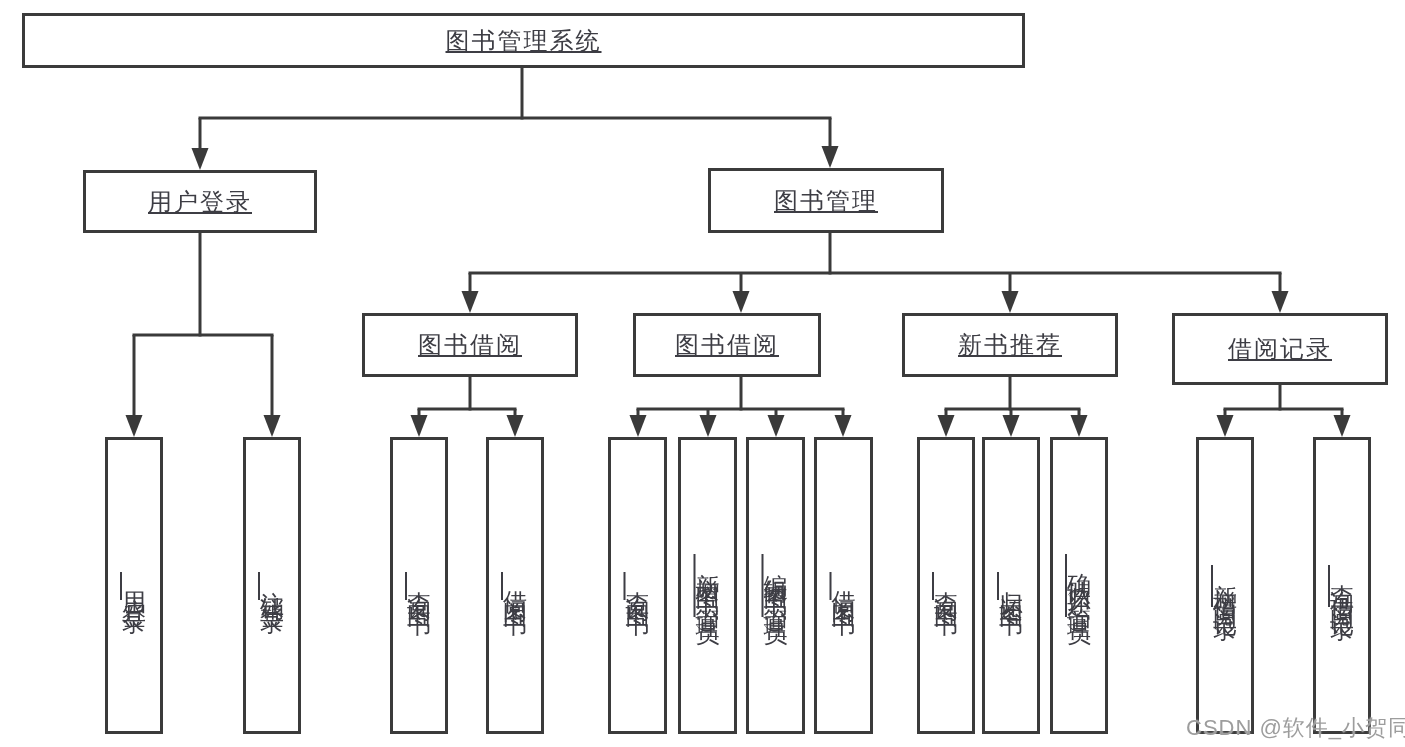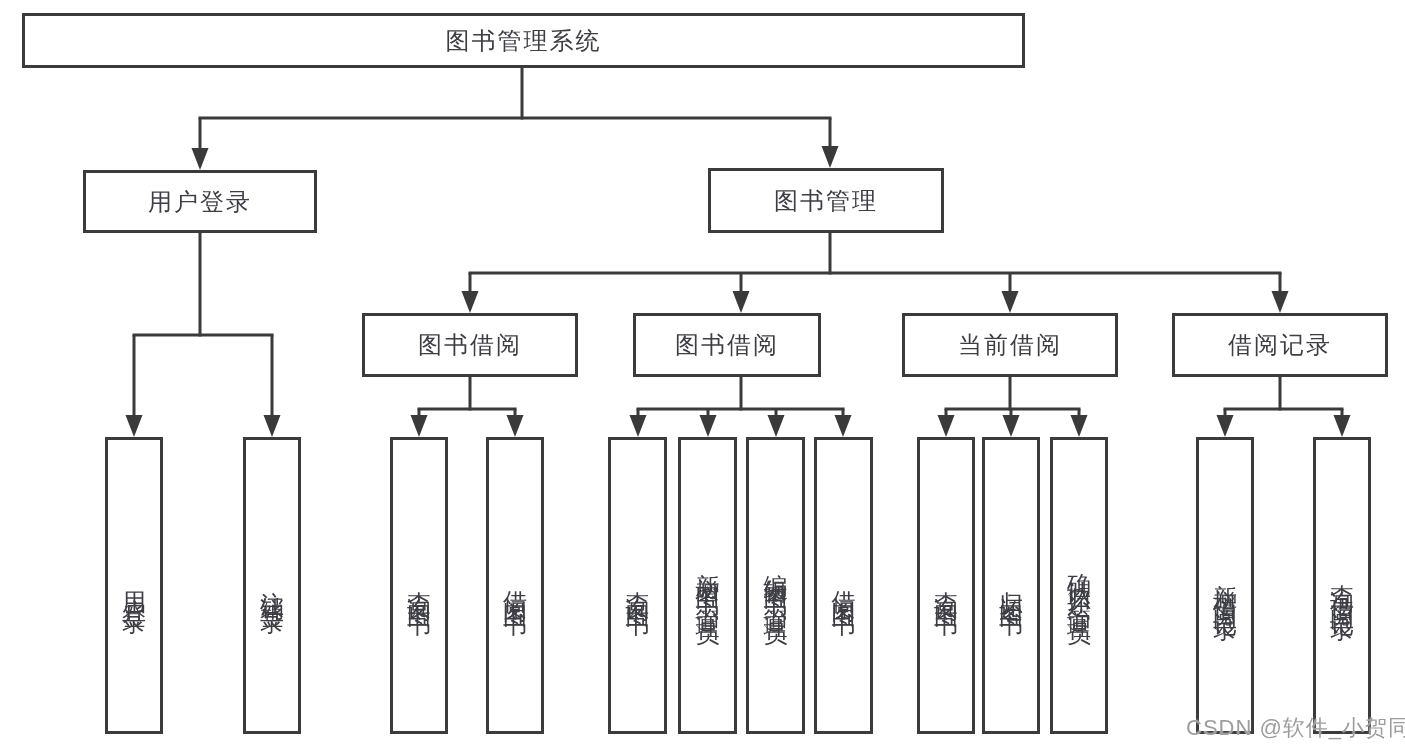--- a/index.html
+++ b/index.html
@@ -17,21 +17,21 @@
     font-family:"Liberation Sans","DejaVu Sans",sans-serif;
     color:var(--text);
     overflow:hidden;
   }
   svg.wires{position:absolute;left:0;top:0;pointer-events:none;color:var(--line);}
   .node{
     position:absolute;
     box-sizing:border-box;
     background:var(--background);
     border:3px solid var(--box-border);
-    display:flex;align-items:center;justify-content:center;
+    display:flex;align-items:center;justify-content:center;text-decoration:underline;
   }
   .node .htext{
     font-size:24px;
     letter-spacing:2px;
     white-space:nowrap;
   }
   .node .vtext{
     writing-mode:vertical-rl;
     font-size:24px;
     letter-spacing:7px;
@@ -132,23 +132,23 @@
     <span class="htext">图书管理</span>
   </div>
 
   <div class="node" style="left:362px;top:313px;width:216px;height:64px">
     <span class="htext">图书借阅</span>
   </div>
   <div class="node" style="left:633px;top:313px;width:188px;height:64px">
     <span class="htext">图书借阅</span>
   </div>
   <div class="node" style="left:902px;top:313px;width:216px;height:64px">
-    <span class="htext">当前借阅</span>
+    <span class="htext">新书推荐</span>
   </div>
-  <div class="node" style="left:1172px;top:313px;width:216px;height:64px">
+  <div class="node" style="left:1172px;top:313px;width:216px;height:72px">
     <span class="htext">借阅记录</span>
   </div>
 
   <div class="node" style="left:105px;top:437px;width:58px;height:297px">
     <span class="vtext">用户登录</span>
   </div>
   <div class="node" style="left:243px;top:437px;width:58px;height:297px">
     <span class="vtext">注销登录</span>
   </div>
 

